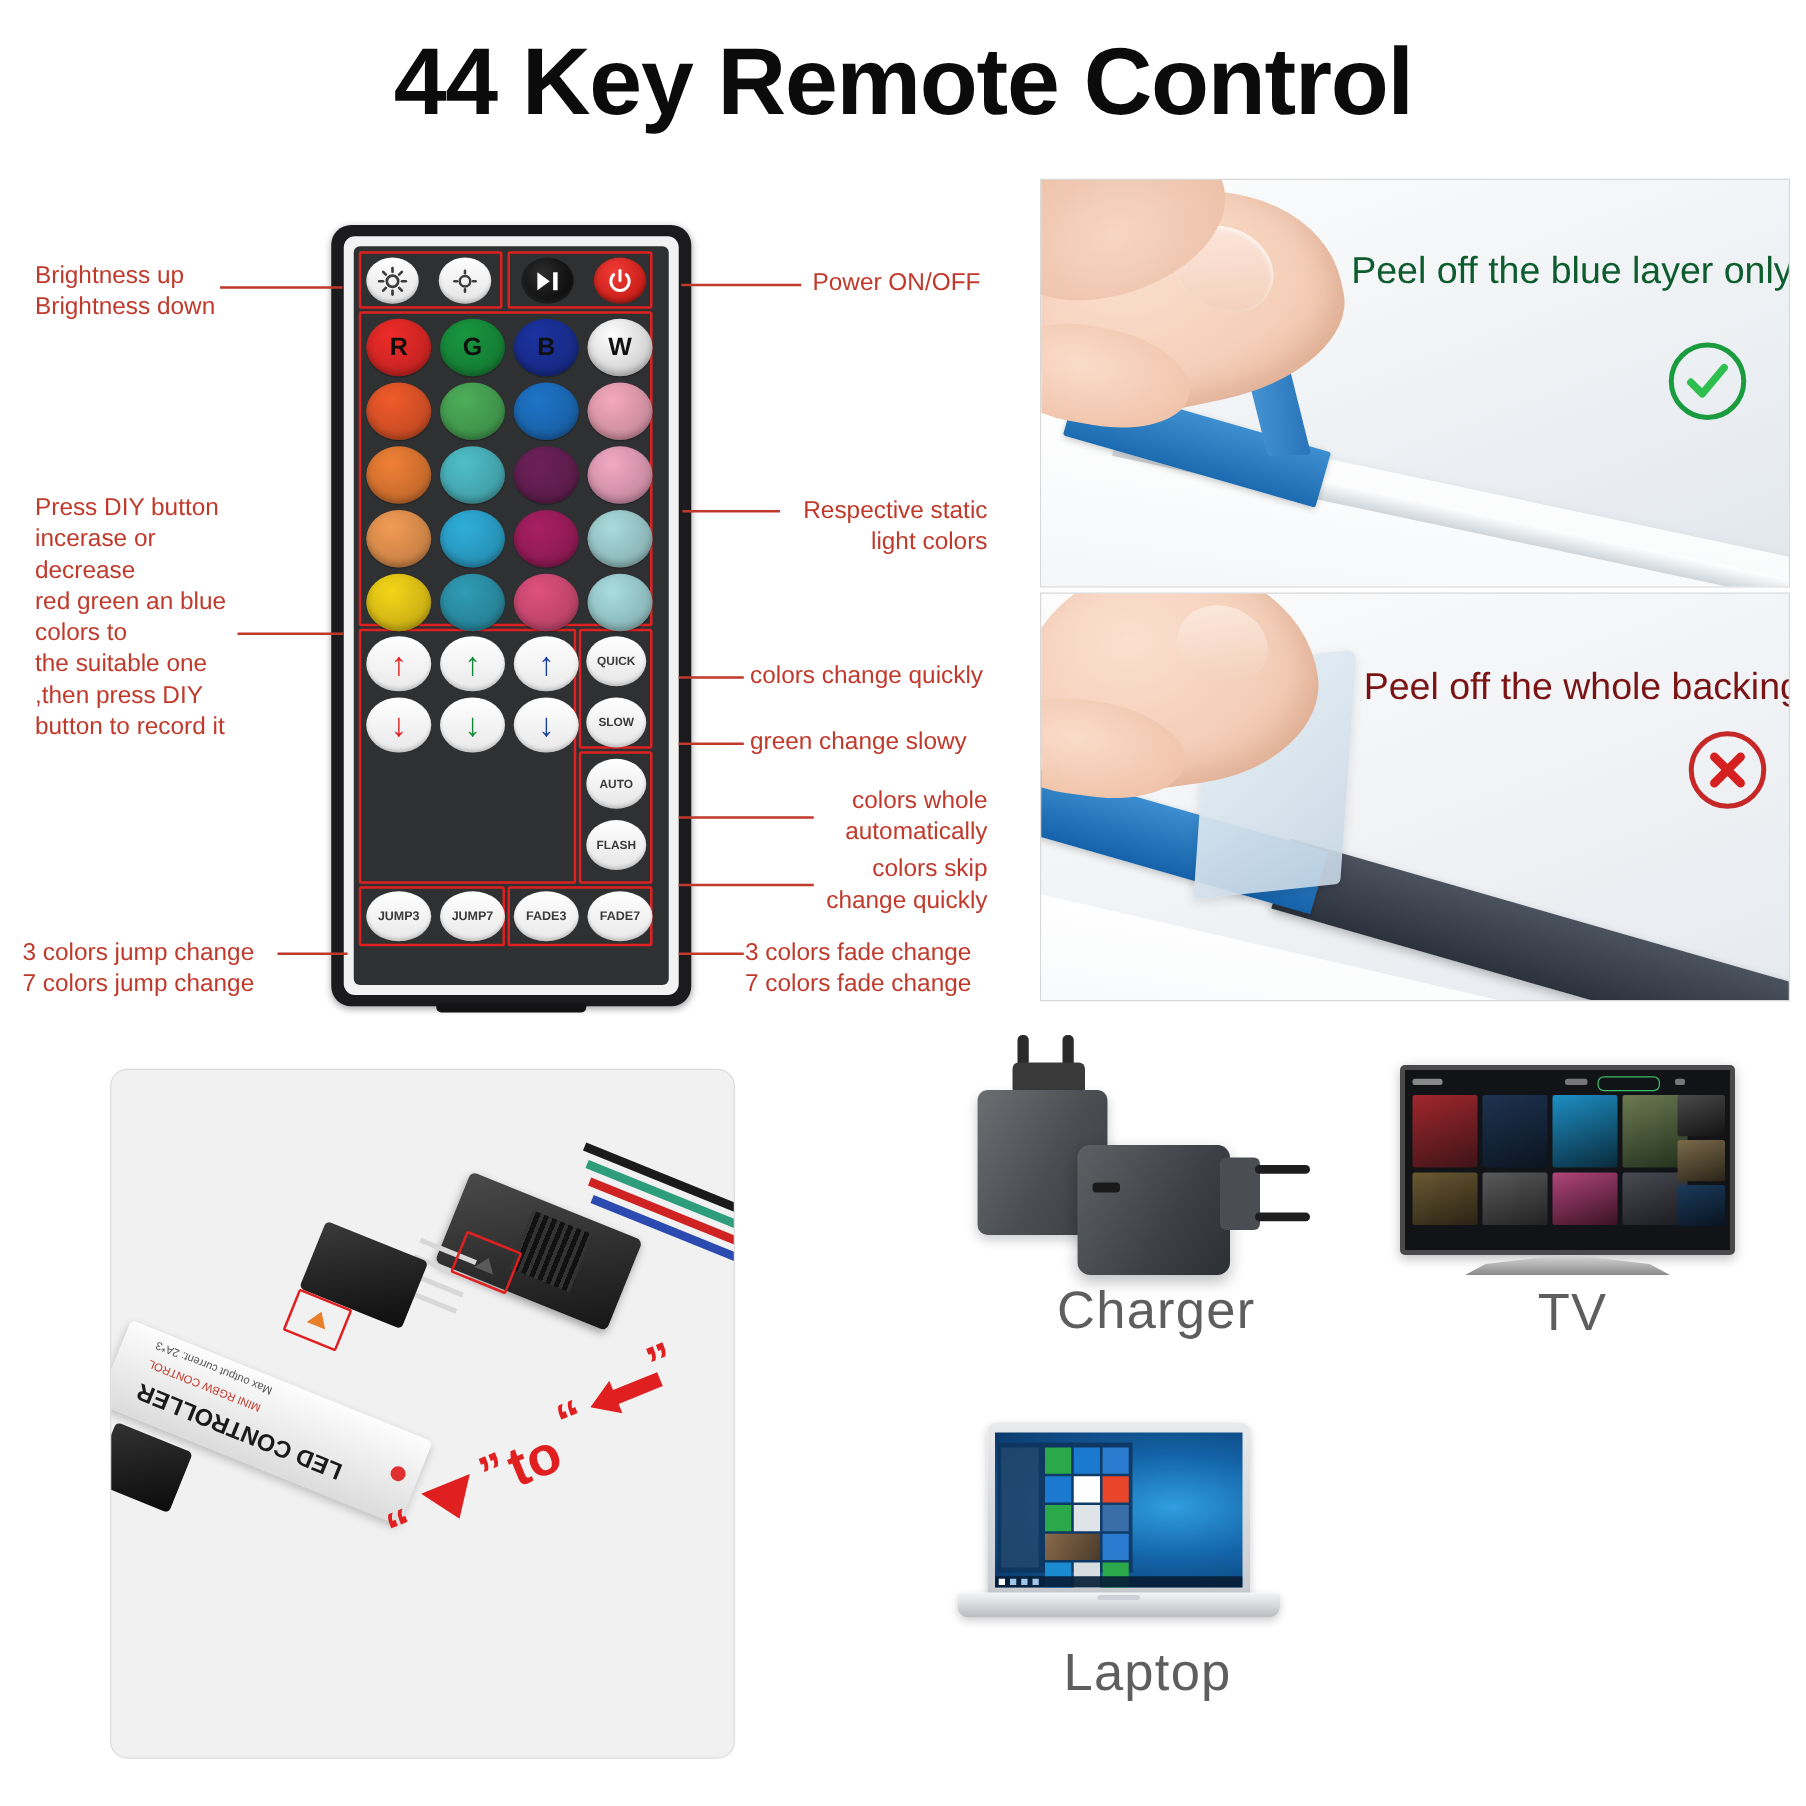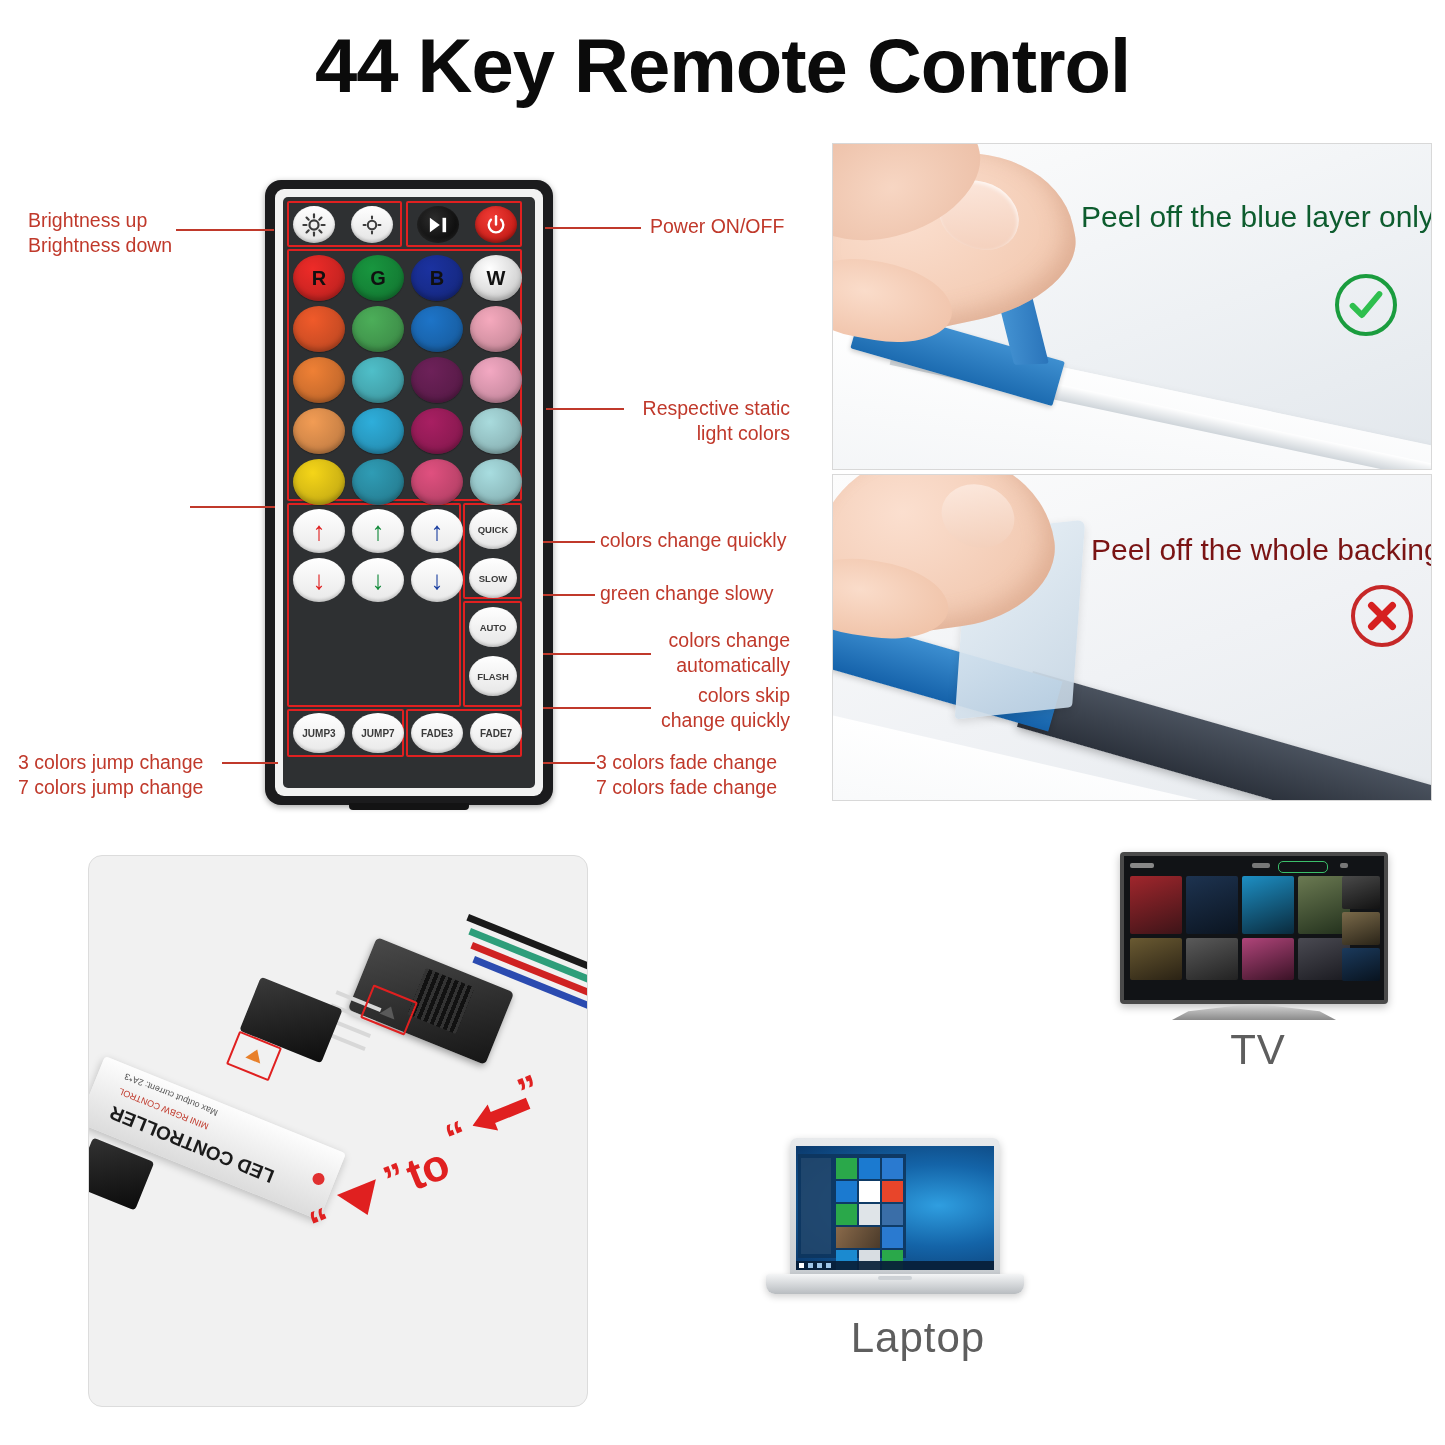--- a/index.html
+++ b/index.html
@@ -236,40 +236,48 @@
           </div>
 
       </div>
     </div>
   </div>
 
   <div class="anno" style="left:28px;top:208px;width:210px;">Brightness up
 Brightness down</div>
   <div class="lead" style="left:176px;top:229px;width:98px;"></div>
 
+  <div class="anno" style="left:28px;top:394px;width:215px;">Press DIY button
+incerase or
+decrease
+red green an blue
+colors to
+the suitable one
+,then press DIY
+button to record it</div>
   <div class="lead" style="left:190px;top:506px;width:85px;"></div>
 
   <div class="anno" style="left:18px;top:750px;width:240px;">3 colors jump change
 7 colors jump change</div>
   <div class="lead" style="left:222px;top:762px;width:56px;"></div>
 
   <div class="anno" style="left:650px;top:214px;width:230px;">Power ON/OFF</div>
   <div class="lead" style="left:545px;top:227px;width:96px;"></div>
 
   <div class="anno r" style="left:586px;top:396px;width:204px;">Respective static
 light colors</div>
   <div class="lead" style="left:546px;top:408px;width:78px;"></div>
 
   <div class="anno" style="left:600px;top:528px;width:260px;">colors change quickly</div>
   <div class="lead" style="left:543px;top:541px;width:52px;"></div>
 
   <div class="anno" style="left:600px;top:581px;width:260px;">green change slowy</div>
   <div class="lead" style="left:543px;top:594px;width:52px;"></div>
 
-  <div class="anno r" style="left:586px;top:628px;width:204px;">colors change
+  <div class="anno r" style="left:586px;top:628px;width:204px;">colors whole
 automatically</div>
   <div class="lead" style="left:543px;top:653px;width:108px;"></div>
 
   <div class="anno r" style="left:586px;top:683px;width:204px;">colors skip
 change quickly</div>
   <div class="lead" style="left:543px;top:707px;width:108px;"></div>
 
   <div class="anno" style="left:596px;top:750px;width:250px;">3 colors fade change
 7 colors fade change</div>
   <div class="lead" style="left:543px;top:762px;width:52px;"></div>
@@ -400,20 +408,42 @@
     <div style="position:absolute;left:318px;top:288px;font-size:44px;color:#e02020;font-weight:bold;transform:rotate(-22deg);">to</div>
     <div style="position:absolute;left:358px;top:258px;font-size:40px;color:#e02020;font-weight:bold;transform:rotate(-22deg);">“</div>
     <div style="position:absolute;left:382px;top:240px;transform:rotate(-22deg);">
       <svg width="62" height="36" viewBox="0 0 62 36">
         <polygon points="0,18 22,4 22,12 60,12 60,24 22,24 22,32" fill="#e02020"></polygon>
       </svg>
     </div>
     <div style="position:absolute;left:430px;top:212px;font-size:40px;color:#e02020;font-weight:bold;transform:rotate(-22deg);">”</div>
   </div>
 
+  <div class="device" style="left:770px;top:828px;width:310px;height:250px;">
+
+    <div style="position:absolute;left:40px;top:0px;width:62px;height:42px;">
+      <div style="position:absolute;left:4px;top:0;width:9px;height:36px;background:#2a2a2a;border-radius:4px;"></div>
+      <div style="position:absolute;left:40px;top:0;width:9px;height:36px;background:#2a2a2a;border-radius:4px;"></div>
+      <div style="position:absolute;left:0px;top:22px;width:58px;height:26px;background:#3a3a3a;border-radius:5px;"></div>
+    </div>
+    <div style="position:absolute;left:12px;top:44px;width:104px;height:116px;
+                background:linear-gradient(120deg,#6b6f72,#4a4e52 55%,#3a3e42);border-radius:8px;
+                box-shadow:0 4px 9px rgba(0,0,0,.2);"></div>
+
+    <div style="position:absolute;left:92px;top:88px;width:122px;height:104px;
+                background:linear-gradient(120deg,#5e6164,#3d4145 60%,#2c3034);border-radius:10px;
+                box-shadow:0 5px 12px rgba(0,0,0,.25);"></div>
+    <div style="position:absolute;left:104px;top:118px;width:22px;height:8px;background:#1a1a1a;border-radius:3px;"></div>
+    <div style="position:absolute;left:206px;top:98px;width:70px;height:64px;">
+      <div style="position:absolute;left:0;top:0;width:32px;height:58px;background:#4a4e52;border-radius:5px;"></div>
+      <div style="position:absolute;left:28px;top:6px;width:44px;height:7px;background:#1e1e1e;border-radius:4px;"></div>
+      <div style="position:absolute;left:28px;top:44px;width:44px;height:7px;background:#1e1e1e;border-radius:4px;"></div>
+    </div>
+    <div class="device-label" style="top:196px;">Charger</div>
+  </div>
 
   <div class="device" style="left:1098px;top:844px;width:320px;height:240px;">
     <div style="position:absolute;left:22px;top:8px;width:268px;height:152px;background:#4a4a4a;
                 border-radius:4px;padding:4px;box-sizing:border-box;box-shadow:0 3px 9px rgba(0,0,0,.25);">
       <div style="position:absolute;left:4px;top:4px;right:4px;bottom:4px;background:#111316;overflow:hidden;">
         <div style="position:absolute;left:6px;top:5px;right:6px;height:10px;">
           <div style="position:absolute;left:0;top:2px;width:24px;height:5px;background:#888;border-radius:2px;"></div>
           <div style="position:absolute;left:122px;top:2px;width:18px;height:5px;background:#777;border-radius:2px;"></div>
           <div style="position:absolute;left:148px;top:0px;width:48px;height:10px;border:1px solid #3bbf6a;border-radius:5px;"></div>
           <div style="position:absolute;left:210px;top:2px;width:8px;height:5px;background:#777;border-radius:2px;"></div>

